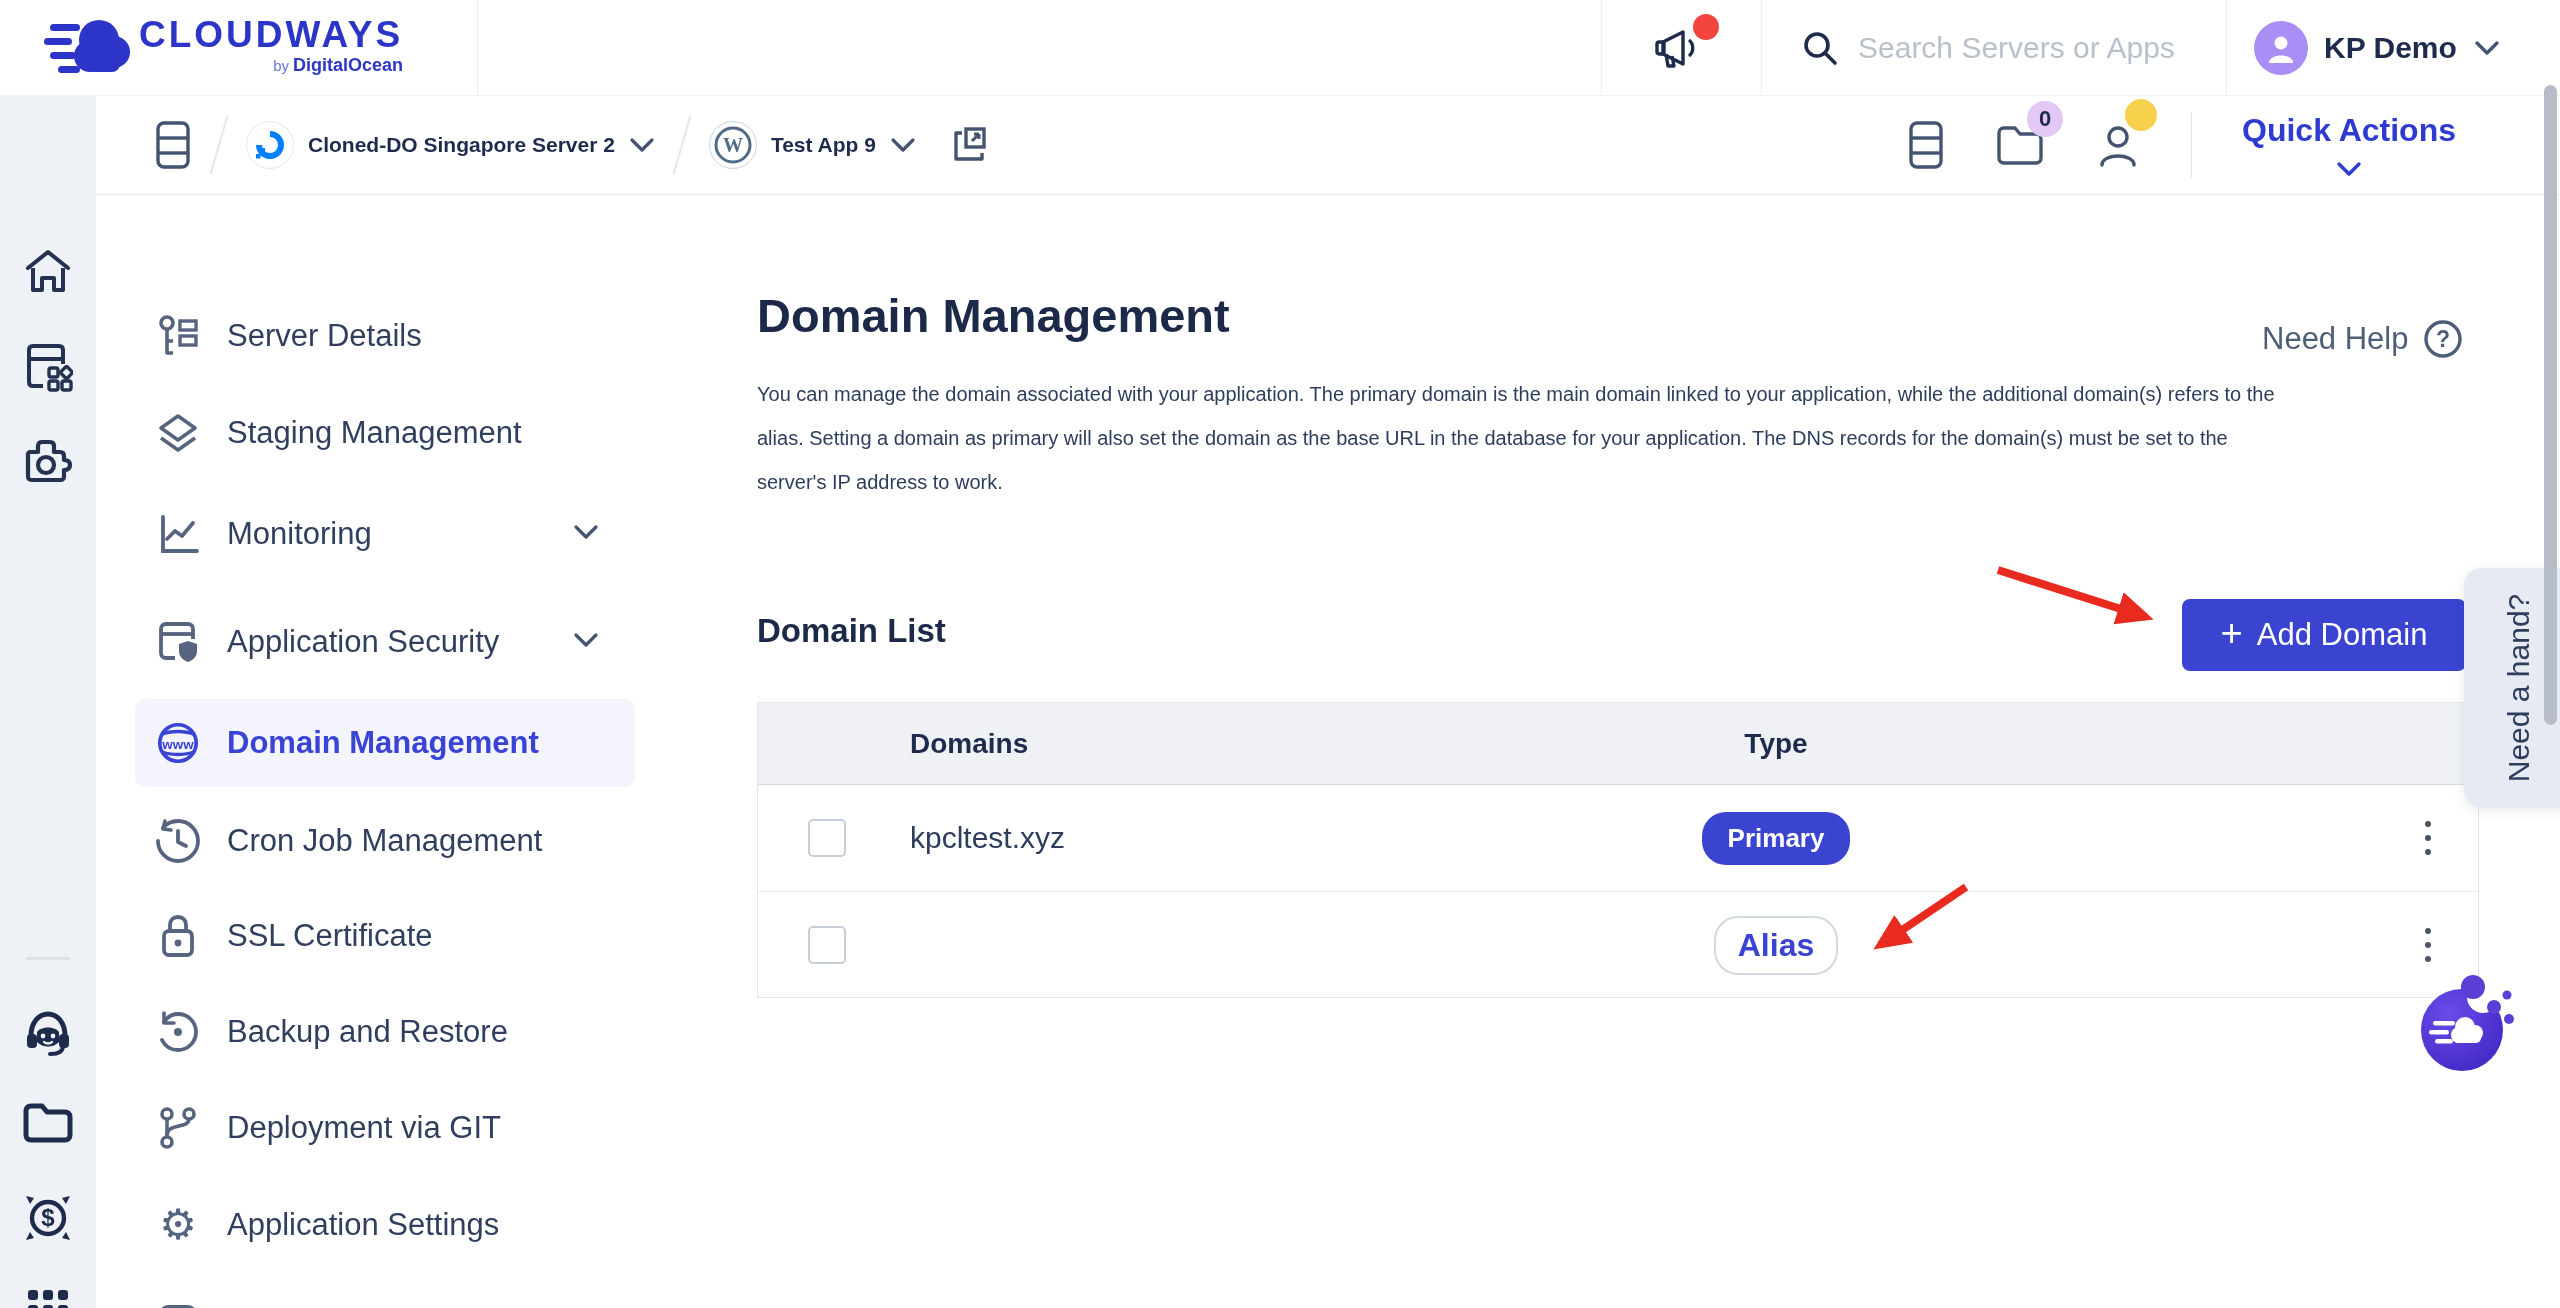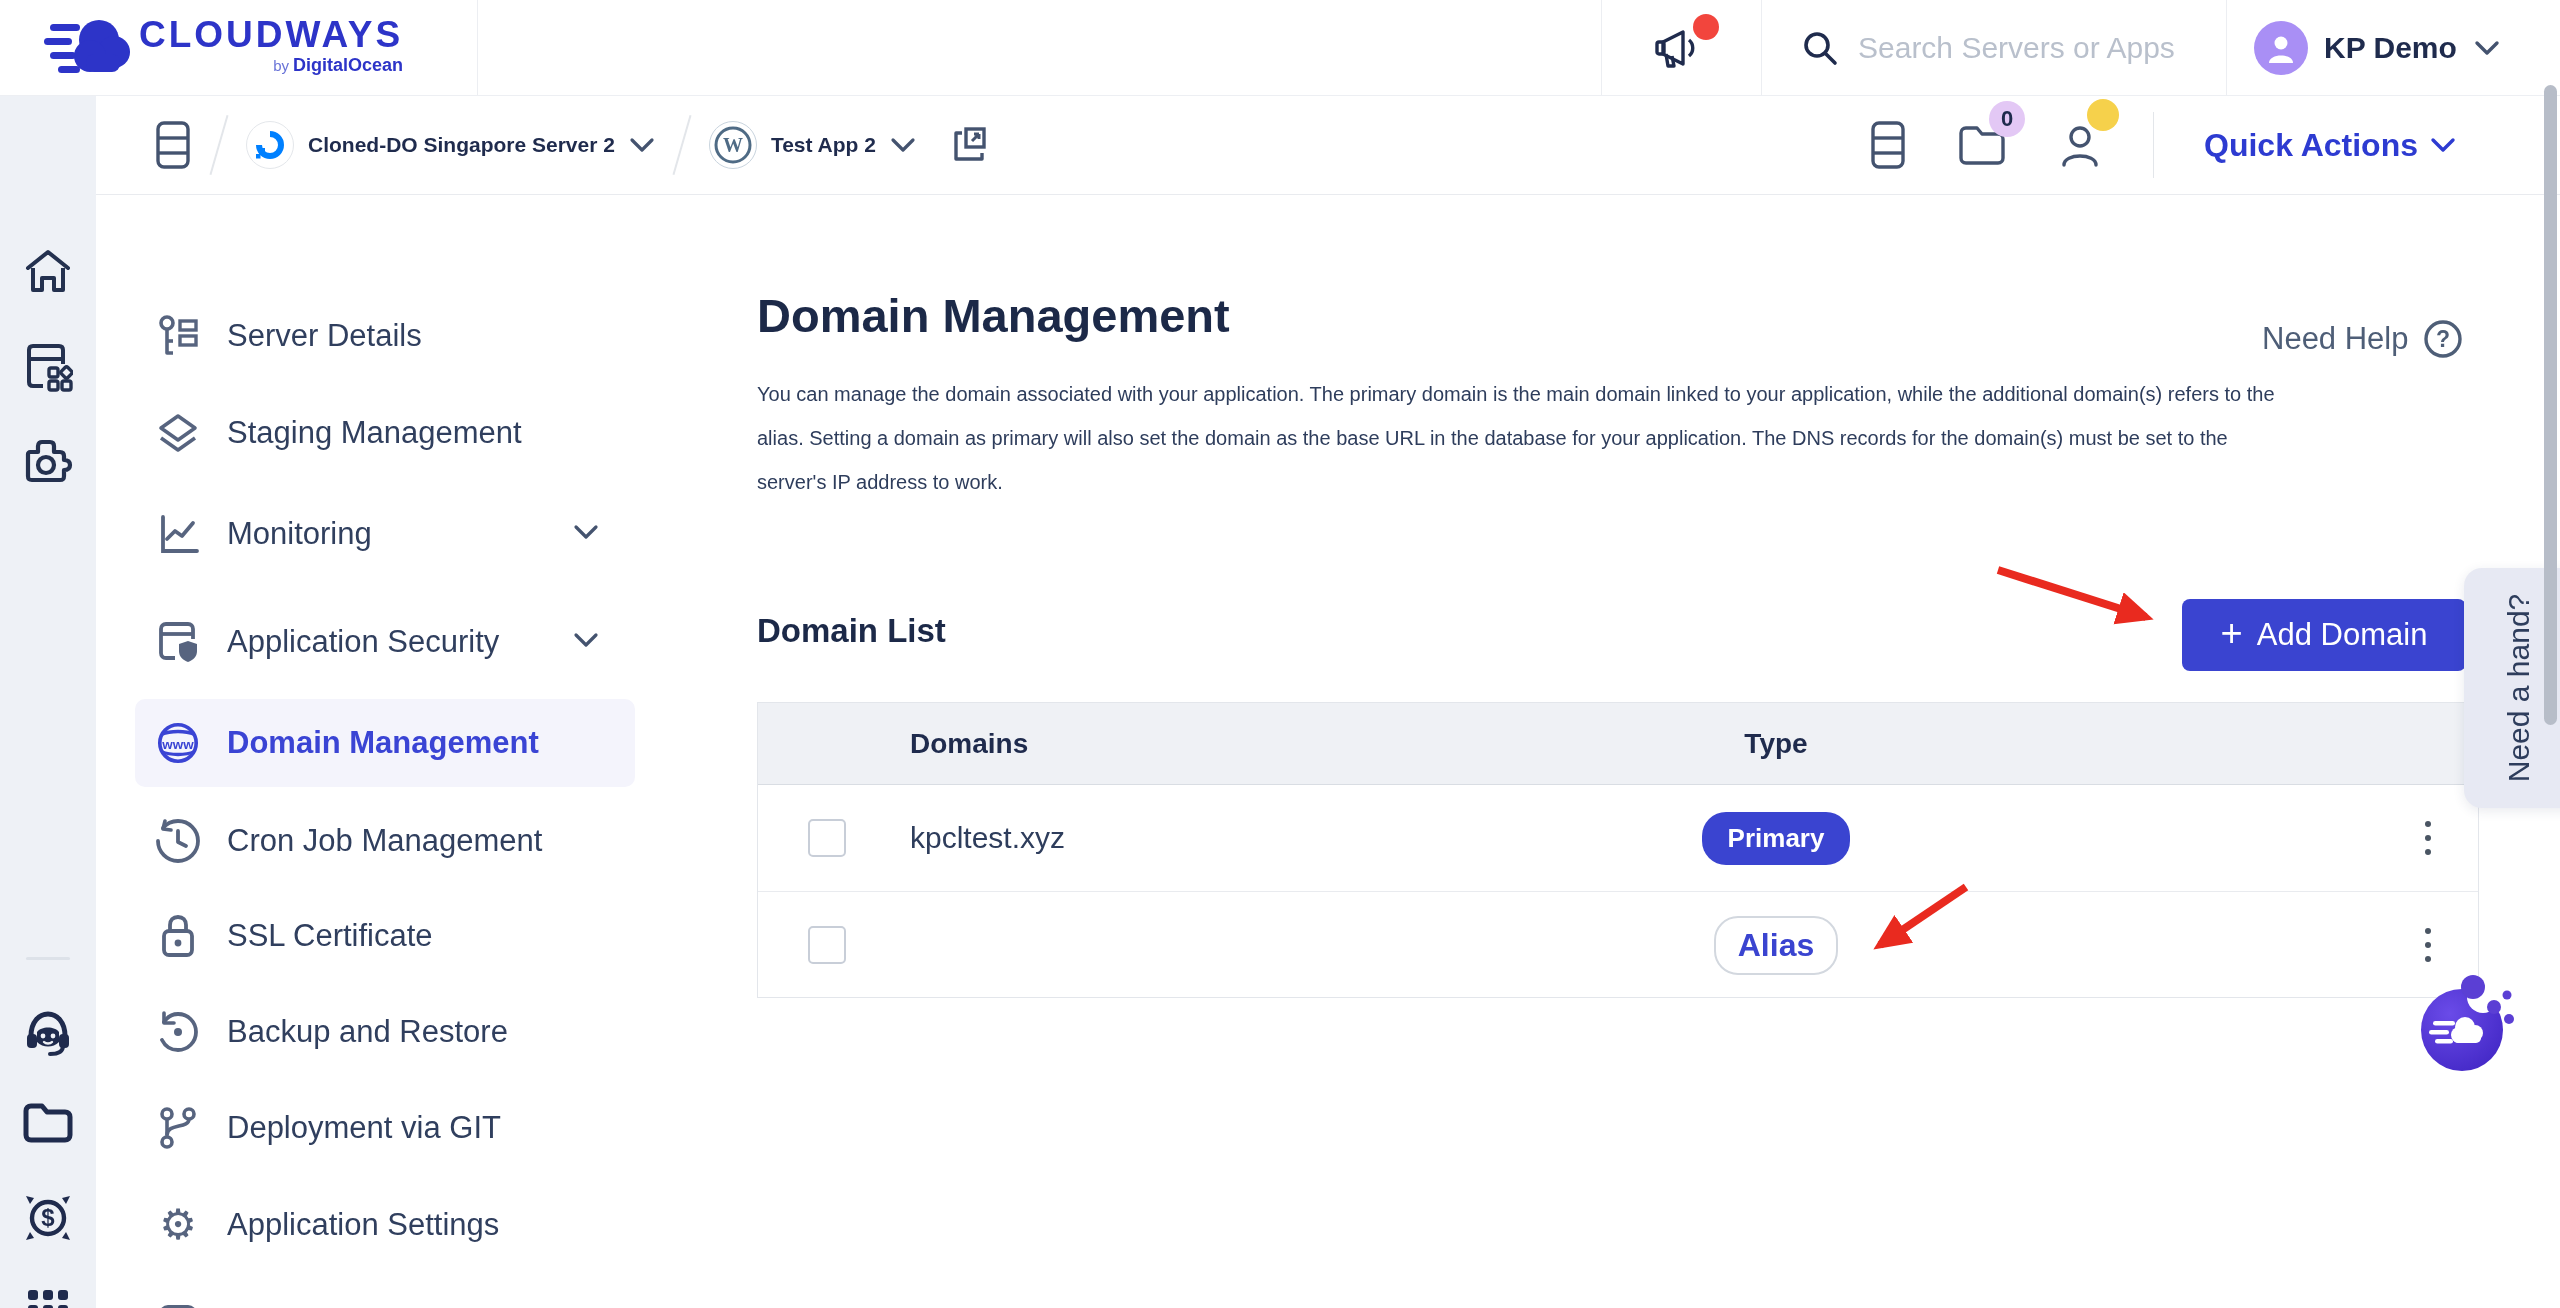--- a/index.html
+++ b/index.html
@@ -34,21 +34,21 @@
          display:flex; align-items:center; justify-content:center; }
   .crumb-label{ font-size:21px; font-weight:700; color:#1F2B4D; }
   .crumb-item{ display:flex; align-items:center; gap:14px; cursor:pointer; }
   .crumb-right{ position:absolute; right:104px; top:0; height:98px; display:flex; align-items:center; gap:50px; }
   .icon-btn{ position:relative; cursor:pointer; display:flex; align-items:center; justify-content:center; }
   .count-badge{ position:absolute; right:-18px; top:-22px; width:36px; height:36px; border-radius:50%;
                 background:#E3C8F5; color:#1F2B4D; font-size:22px; font-weight:700;
                 display:flex; align-items:center; justify-content:center; }
   .yellow-dot{ position:absolute; right:-16px; top:-22px; width:32px; height:32px; border-radius:50%; background:#F6D14B; }
   .crumb-vdiv{ width:1px; height:66px; background:#E3E6EA; }
-  .quick-actions{ display:flex; align-items:center; gap:12px; color:#2D3BD1; font-size:32px; font-weight:600; cursor:pointer; }
+  .quick-actions{ display:flex; align-items:center; gap:12px; color:#2D3BD1; font-size:32px; font-weight:600; cursor:pointer;flex-direction:column; }
 
   
   .rail{ position:absolute; left:0; top:96px; width:96px; height:1212px; background:#EEF1F6; z-index:15; }
   .rail .ric{ position:absolute; left:0; width:96px; display:flex; justify-content:center; cursor:pointer; }
   .rail-div{ position:absolute; left:26px; width:44px; height:3px; border-radius:2px; background:#DDE2E9; }
 
   
   .nav-item{ position:absolute; left:135px; width:500px; height:88px; display:flex; align-items:center;
              gap:26px; padding-left:20px; cursor:pointer; border-radius:10px; }
   .nav-item .nicon{ width:46px; display:flex; justify-content:center; }
@@ -189,21 +189,21 @@
 
       <div class="slash"></div>
 
       <div class="crumb-item">
         <div class="chip" style="border-color:#C9D4DE">
           <svg width="40" height="40" viewBox="0 0 40 40">
             <circle cx="20" cy="20" r="17" fill="none" stroke="#4F6B85" stroke-width="3"></circle>
             <text x="20" y="27" text-anchor="middle" font-size="20" font-weight="bold" fill="#4F6B85" font-family="Liberation Serif, serif">W</text>
           </svg>
         </div>
-        <span class="crumb-label">Test App 2</span>
+        <span class="crumb-label">Test App 9</span>
         <svg width="26" height="17" viewBox="0 0 26 17">
           <polyline points="3,3 13,13 23,3" fill="none" stroke="#44536F" stroke-width="3.2" stroke-linecap="round" stroke-linejoin="round"></polyline>
         </svg>
       </div>
 
       <svg width="40" height="40" viewBox="0 0 40 40" style="margin-left:6px">
         <path d="M14 8 L8 8 L8 34 L34 34 L34 28" fill="none" stroke="#44536F" stroke-width="3.4" stroke-linejoin="round"></path>
         <rect x="18" y="4" width="18" height="18" fill="none" stroke="#44536F" stroke-width="3.4"></rect>
         <path d="M24 16 L31 9 M31 9 L26 9 M31 9 L31 14" stroke="#44536F" stroke-width="3" fill="none"></path>
       </svg>

